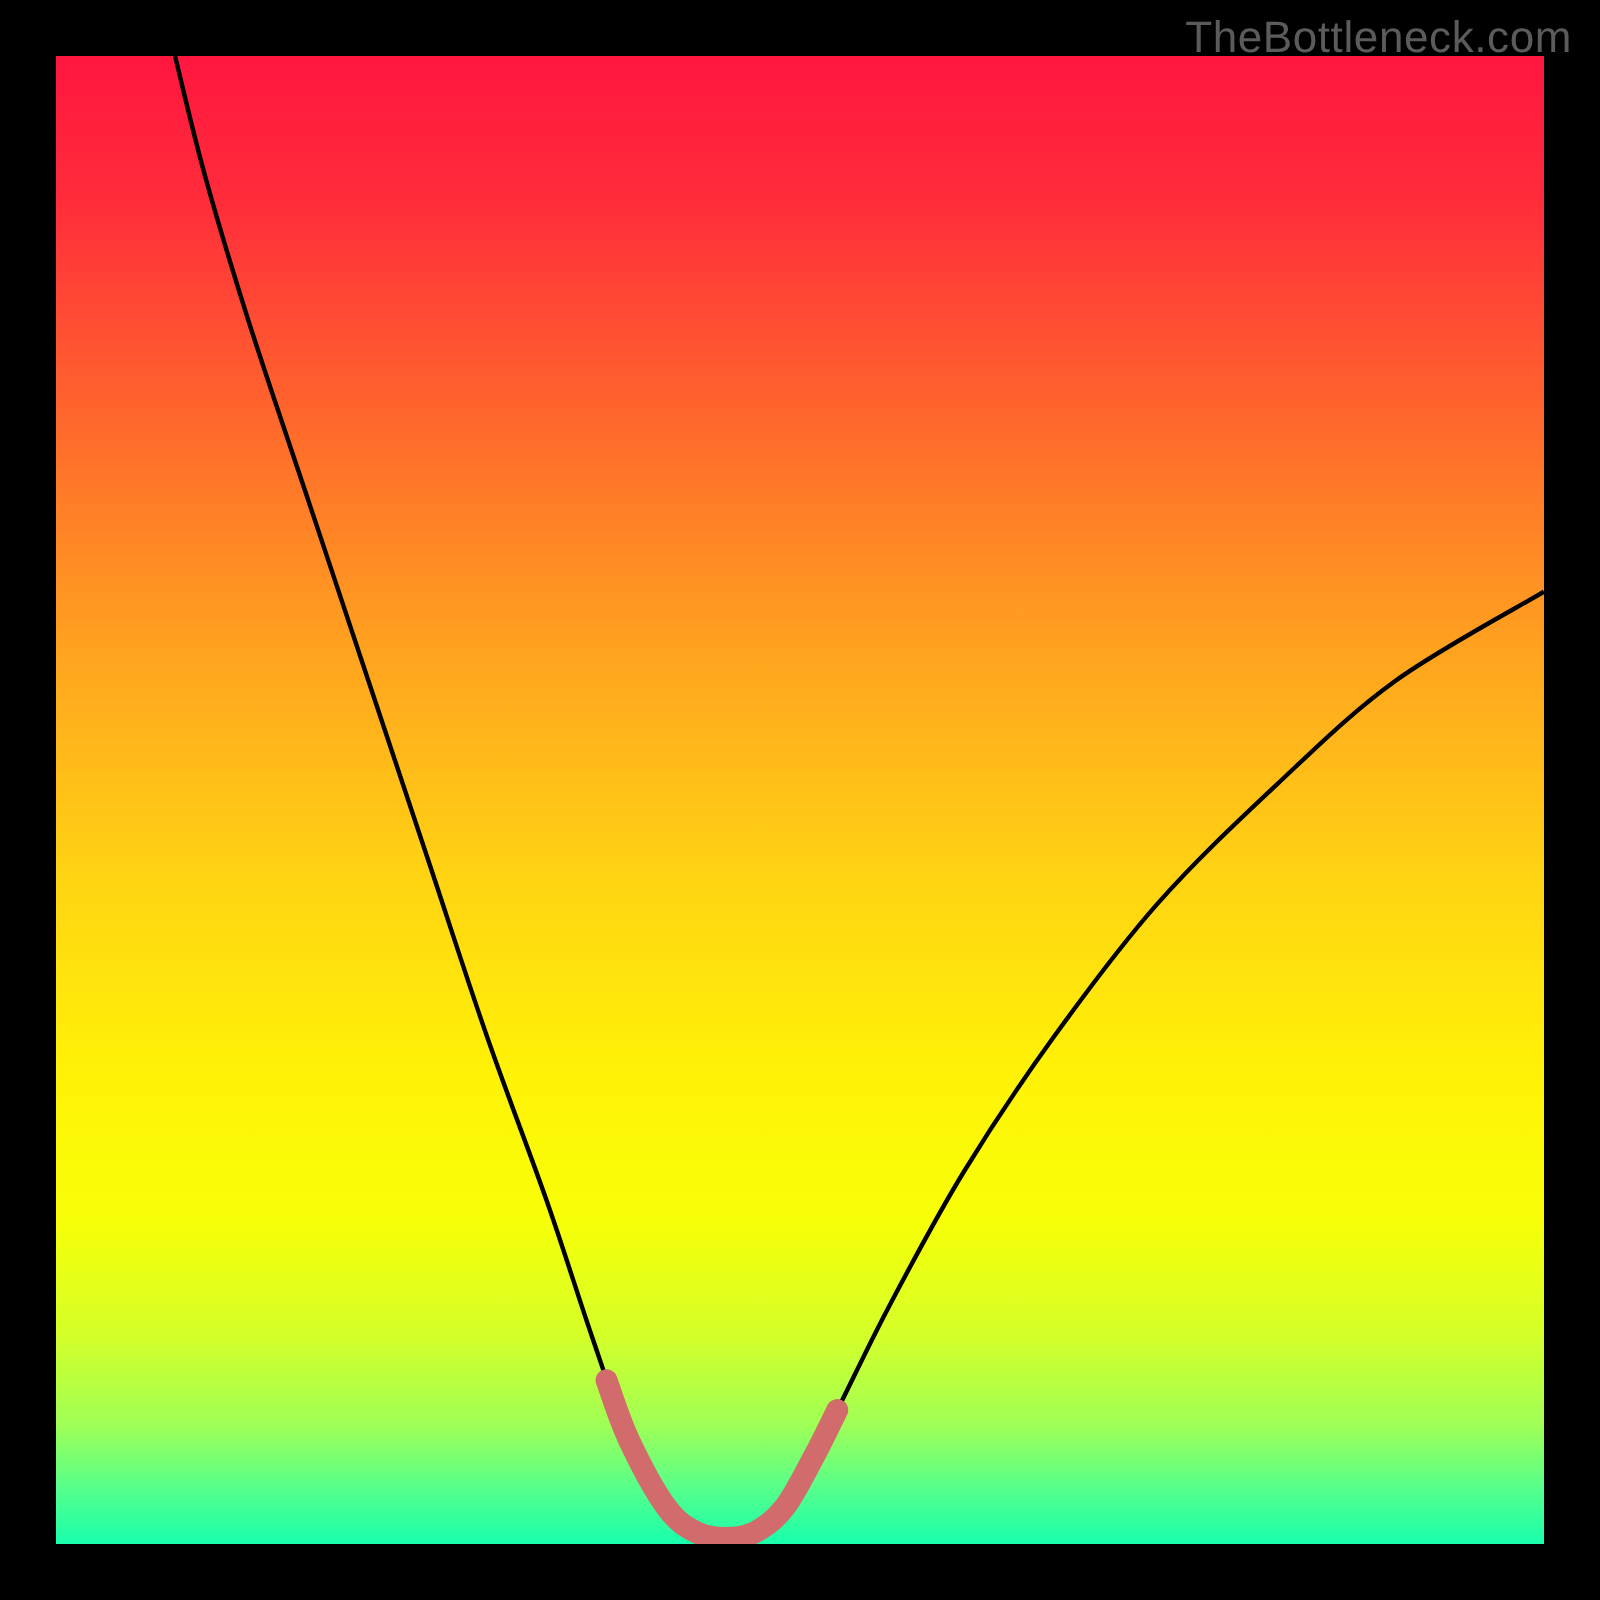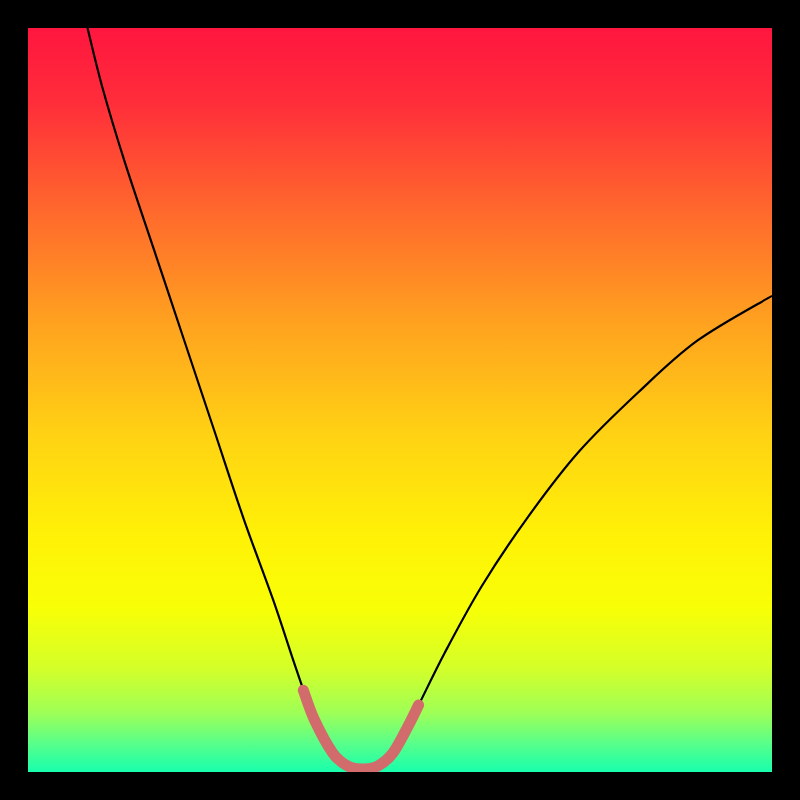--- a/index.html
+++ b/index.html
@@ -72,13 +72,14 @@
             <stop offset="100%" stop-color="#18ffad"></stop>
           </linearGradient>
       </defs>
       <rect x="0" y="0" width="744" height="744" fill="url(#bg-grad)"></rect>
     </svg>
     <svg class="curve" viewBox="0 0 744 744" preserveAspectRatio="none">
       <path id="main-curve" fill="none" stroke="#000000" stroke-width="2.2" d="M 59.52 0 C 62 9.919999999999996 68.2 37.199999999999974 74.4 59.51999999999998 C 80.60000000000001 81.83999999999999 88.03999999999999 106.64000000000006 96.72 133.92000000000007 C 105.4 161.20000000000007 116.56 193.44000000000005 126.48 223.20000000000005 C 136.4 252.96000000000004 146.32 282.72 156.23999999999998 312.48 C 166.15999999999997 342.24 176.07999999999998 372 186 401.76 C 195.92000000000002 431.52 205.83999999999997 462.52 215.76 491.03999999999996 C 225.68 519.56 236.84 548.0799999999999 245.52 572.88 C 254.20000000000002 597.6800000000001 261.02 620 267.84 639.84 C 274.65999999999997 659.6800000000001 280.24 677.66 286.44 691.92 C 292.64 706.18 299.46 717.712 305.03999999999996 725.4 C 310.61999999999995 733.088 314.96000000000004 735.444 319.92 738.048 C 324.88 740.652 329.84000000000003 741.024 334.8 741.024 C 339.76 741.024 344.72 740.652 349.68 738.048 C 354.64 735.444 358.36 734.328 364.56 725.4 C 370.76 716.472 378.2 701.22 386.88 684.48 C 395.56 667.74 405.48 646.0400000000001 416.64000000000004 624.96 C 427.80000000000007 603.88 440.2 580.32 453.84 558 C 467.47999999999996 535.68 482.36 513.36 498.48 491.03999999999996 C 514.6 468.71999999999997 531.9599999999999 445.15999999999997 550.56 424.08 C 569.16 403 590.2399999999999 383.15999999999997 610.0799999999999 364.56 C 629.92 345.96000000000004 647.28 328.6 669.6 312.48 C 691.9200000000001 296.36 731.6 275.28 744 267.84"></path>
       <path id="highlight-curve" fill="none" stroke="#d26b6b" stroke-width="11" stroke-linecap="round" stroke-linejoin="round" d="M 275.28 662.16 C 277.14 667.12 281.48 681.38 286.44 691.92 C 291.4 702.4599999999999 299.46 717.712 305.03999999999996 725.4 C 310.61999999999995 733.088 314.96000000000004 735.444 319.92 738.048 C 324.88 740.652 329.84000000000003 741.024 334.8 741.024 C 339.76 741.024 344.72 740.652 349.68 738.048 C 354.64 735.444 359.6 731.848 364.56 725.4 C 369.52 718.952 375.1 707.4200000000001 379.44 699.36 C 383.78 691.3 388.74 680.76 390.6 677.04"></path>
     </svg>
   </div>
+  <div class="watermark">TheBottleneck.com</div>
 </div>
 
 </body></html>

